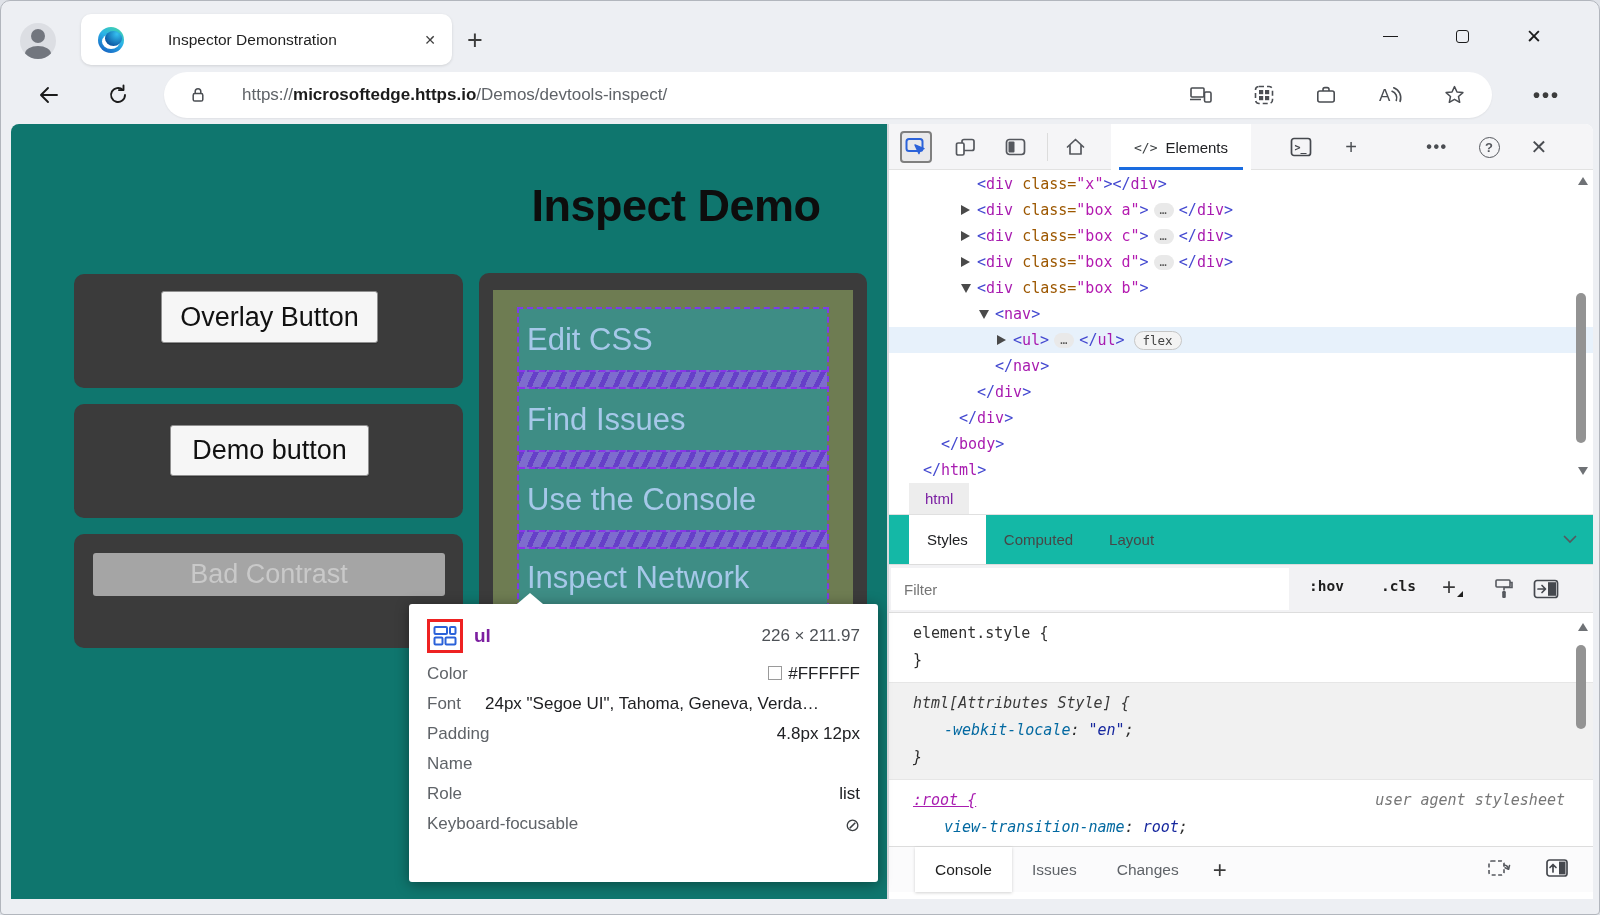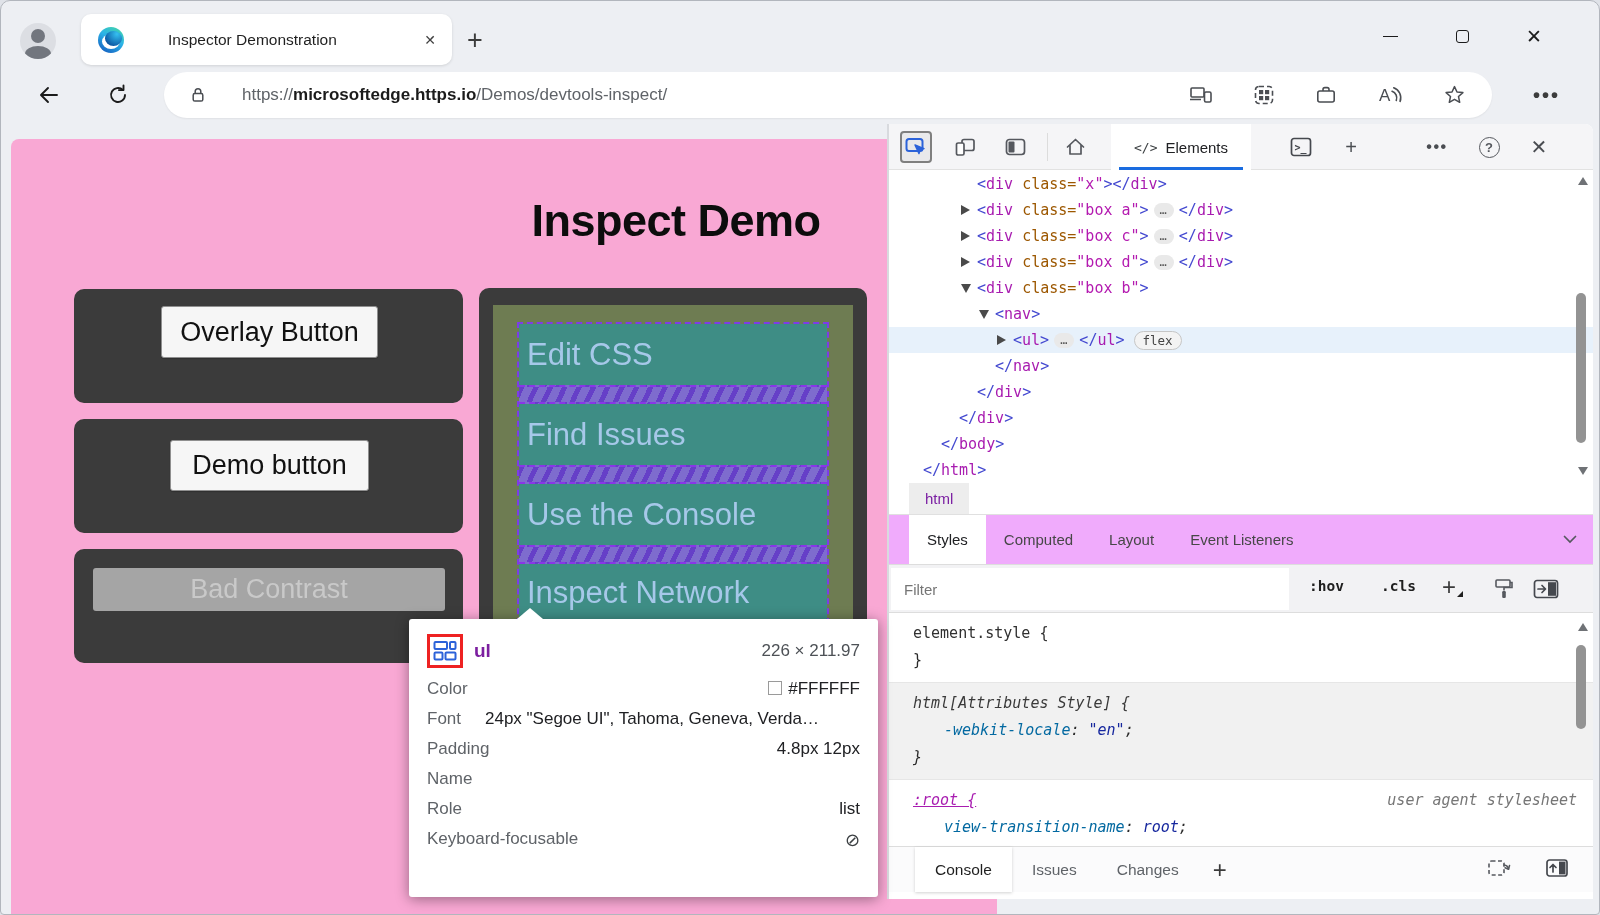--- a/index.html
+++ b/index.html
@@ -32,21 +32,21 @@
   .navrow-icon{top:82px;}
   .addr-pill{left:163px; top:71px; width:1328px; height:46px; background:#fff; border-radius:23px;
     display:flex; align-items:center; box-shadow:0 1px 2px rgba(0,0,0,.06);}
   .url{margin-left:34px; font-size:17px; color:#5f6368; white-space:nowrap; flex:1;}
   .url .host{color:#1b1b1b; font-weight:700;}
   .addr-icons{display:flex; align-items:center; gap:40px; margin-right:26px;}
   .more-dots{left:1532px; top:83px; font-size:20px; letter-spacing:2px; color:#3c3c3c; font-weight:700;}
   svg.ic{display:block;}
 
   
-  .webpage{left:10px; top:138px; width:986px; height:775px; background:#f9a8d4; border-radius:8px 0 0 0; overflow:hidden;}
+  .webpage{left:10px; top:123px; width:986px; height:775px; background:#0f766e; border-radius:8px 0 0 0; overflow:hidden;}
   .divider{left:886px; top:123px; width:2px; height:775px; background:#d8dade;}
   .devtools{left:888px; top:123px; width:704px; height:775px; background:#fff; overflow:hidden; border-radius:0 8px 0 0;}
 
   
   .h1{left:500px; top:56px; width:330px; text-align:center; font-size:45px; font-weight:700; color:#0d0d0d; letter-spacing:-.5px;}
   .darkbox{background:#3b3b3b; border-radius:10px;}
   .pgbtn{background:#f6f6f6; border:1px solid #8f8f8f; border-radius:3px; font-size:27px; color:#111;
     display:flex; align-items:center; justify-content:center; box-shadow:0 1px 1px rgba(0,0,0,.2);}
   .badbtn{background:#a5a5a5; border:none; color:#c9c9c9; box-shadow:none;}
   .olive{position:absolute; left:14px; top:17px; width:360px; height:329px; background:#6e7c52;}
@@ -100,42 +100,42 @@
 
   .scrollbar{position:absolute; width:18px;}
   .sb-up,.sb-dn{position:absolute; left:5px; width:0; height:0;}
   .sb-up{border-bottom:8px solid #6f7276; border-left:5px solid transparent; border-right:5px solid transparent;}
   .sb-dn{border-top:8px solid #6f7276; border-left:5px solid transparent; border-right:5px solid transparent;}
   .sb-thumb{position:absolute; left:3px; width:10px; border-radius:6px; background:#939393;}
 
   .crumb-bar{position:absolute; left:0; top:359px; width:704px; height:32px; background:#fff; border-bottom:1px solid #e0e0e0;}
   .crumb{position:absolute; left:20px; top:0; height:31px; padding:0 16px; background:#ededed; color:#7b1fa2; font-size:15px; display:flex; align-items:center;}
 
-  .ptabs{position:absolute; left:0; top:391px; width:704px; height:50px; background:#f0abfc; border-bottom:1px solid #ddd; display:flex; align-items:stretch; padding-left:20px;text-align:center;}
+  .ptabs{position:absolute; left:0; top:391px; width:704px; height:50px; background:#14b8a6; border-bottom:1px solid #ddd; display:flex; align-items:stretch; padding-left:20px;text-align:center;}
   .ptab{display:flex; align-items:center; padding:0 18px; font-size:15px; color:#474747;}
   .ptab.active{background:#fff; color:#202124;}
   .ptab-chev{position:absolute; right:16px; top:20px;}
 
   .filter-row{position:absolute; left:0; top:441px; width:704px; height:48px; background:#f2f2f4; border-bottom:1px solid #ddd;}
   .filter-input{position:absolute; left:2px; top:3px; width:398px; height:42px; background:#fff; border:none; outline:none; font-size:15px; padding-left:13px; color:#202124; font-family:"Liberation Sans",sans-serif;}
   .filter-input::placeholder{color:#757575;}
   .chip{position:absolute; top:13px; font-family:"DejaVu Sans Mono",monospace; font-weight:700; font-size:14.5px; color:#1f1f1f;}
   .fplus{position:absolute; left:553px; top:8px; font-size:24px; font-weight:300; color:#3a3a3a;}
   .fplus::after{content:""; position:absolute; right:-7px; bottom:4px; border-left:6px solid transparent; border-bottom:6px solid #1f1f1f;}
 
   .styles-pane{position:absolute; left:0; top:489px; width:704px; height:233px; overflow:hidden; background:#fff;
     font-family:"DejaVu Sans Mono","Liberation Mono",monospace; font-size:15px; color:#2a2a2a;}
   .rule{border-bottom:1px solid #e6e6e6; padding:7px 0 8px 0;}
   .rule .line{padding-left:24px; line-height:27px; white-space:pre; position:relative;}
   .rule .prop{padding-left:55px;}
   .rule.gray-italic{background:#f1f1f1;}
   .rule.gray-italic, .rule.ua-italic{font-style:italic;}
   .rsel{color:#303030;} .rule.gray-italic .rsel{color:#3a3a3a;} .rule.ua-italic .rsel{color:#a81cb0;text-decoration:underline;}
   .pname{color:#0369a1;} .pval{color:#16279e;}
-  .rnote{position:absolute; right:16px; color:#767676;text-align:right;}
+  .rnote{position:absolute; right:28px; color:#767676;text-align:right;}
 
   .drawer{position:absolute; left:0; top:722px; width:704px; height:46px; background:#fbfbfc; border-top:1px solid #ddd; display:flex; align-items:stretch; padding-left:26px;}
   .dtab{display:flex; align-items:center; padding:0 20px; font-size:15.5px; color:#5f6368;}
   .dtab.active{background:#fff; color:#1f1f1f; box-shadow:0 1px 3px rgba(0,0,0,.18);}
   .dplus{display:flex; align-items:center; margin-left:14px; font-size:24px; font-weight:300; color:#3a3a3a;}
   .drawer-icons{position:absolute; right:24px; top:10px; display:flex; gap:34px;}
 </style>
 </head>
 <body>
 
@@ -345,21 +345,20 @@
     </div>
 
     <div class="crumb-bar">
       <span class="crumb">html</span>
     </div>
 
     <div class="ptabs" id="paneltabs">
       <div class="ptab active">Styles</div>
         <div class="ptab">Computed</div>
         <div class="ptab">Layout</div>
-        <div class="ptab">Event Listeners</div>
         <svg class="ptab-chev" width="14" height="9" viewBox="0 0 14 9">
           <path d="M1.5 1.5 L7 7 L12.5 1.5" stroke="#55585e" stroke-width="1.7" fill="none" stroke-linecap="round"></path>
         </svg>
     </div>
 
     <div class="filter-row">
       <input class="filter-input" placeholder="Filter" style="">
       <span class="chip" style="left:420px;">:hov</span>
       <span class="chip" style="left:492px;">.cls</span>
       <span class="fplus">+</span>

